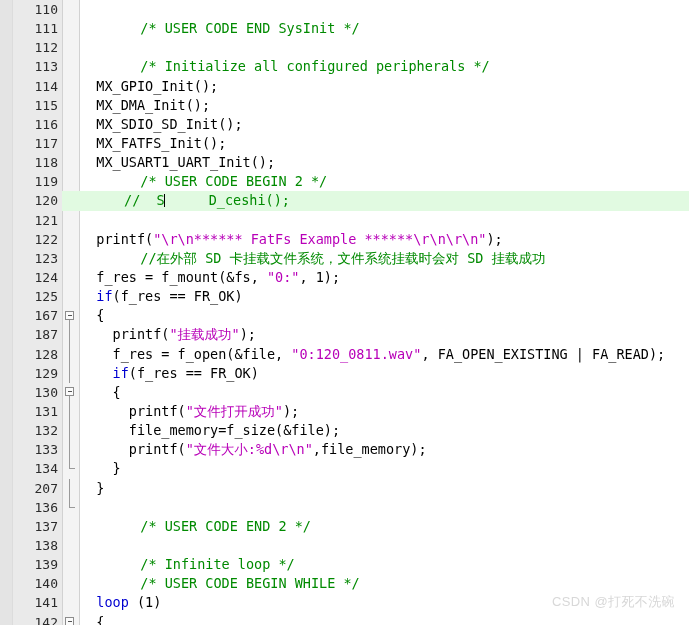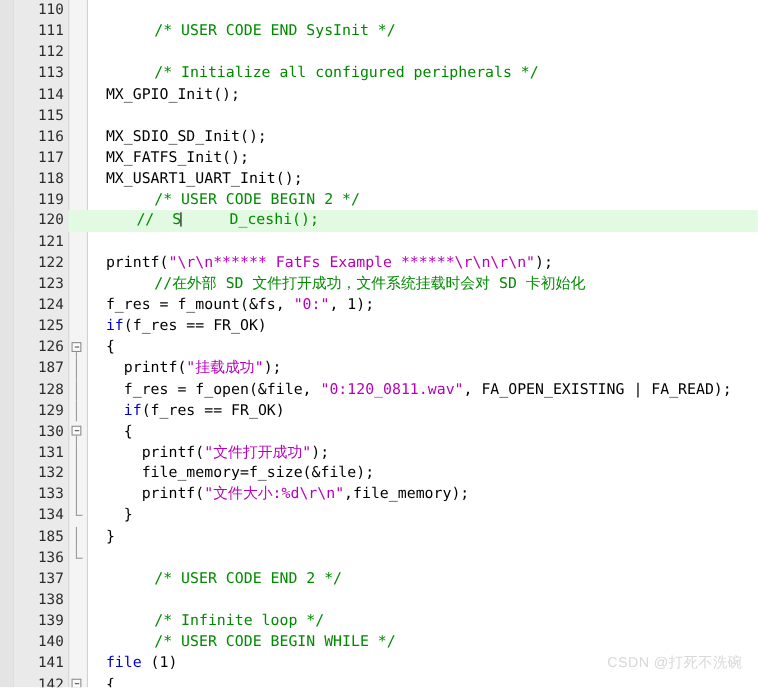--- a/index.html
+++ b/index.html
@@ -214,20 +214,21 @@
         <div class="code"><span class="cmt">  /* Initialize all configured peripherals */</span></div>
       </div>
       <div class="row">
         <div class="lineno">114</div>
         <div class="foldcol"></div>
         <div class="code"><span class="pln">  MX_GPIO_Init();</span></div>
       </div>
       <div class="row">
         <div class="lineno">115</div>
         <div class="foldcol"></div>
+        <div class="code"><span class="pln">  MX_DMA_Init();</span></div>
       </div>
       <div class="row">
         <div class="lineno">116</div>
         <div class="foldcol"></div>
         <div class="code"><span class="pln">  MX_SDIO_SD_Init();</span></div>
       </div>
       <div class="row">
         <div class="lineno">117</div>
         <div class="foldcol"></div>
         <div class="code"><span class="pln">  MX_FATFS_Init();</span></div>
@@ -255,34 +256,34 @@
         <div class="code"></div>
       </div>
       <div class="row">
         <div class="lineno">122</div>
         <div class="foldcol"></div>
         <div class="code"><span class="pln">  printf(</span><span class="str">"\r\n****** FatFs Example ******\r\n\r\n"</span><span class="pln">);</span></div>
       </div>
       <div class="row">
         <div class="lineno">123</div>
         <div class="foldcol"></div>
-        <div class="code"><span class="cmt">  //在外部 SD 文件打开成功，文件系统挂载时会对 SD 卡初始化</span></div>
+        <div class="code"><span class="cmt">  //在外部 SD 卡挂载文件系统，文件系统挂载时会对 SD 挂载成功</span></div>
       </div>
       <div class="row">
         <div class="lineno">124</div>
         <div class="foldcol"></div>
         <div class="code"><span class="pln">  f_res = f_mount(&amp;fs, </span><span class="str">"0:"</span><span class="pln">, 1);</span></div>
       </div>
       <div class="row">
         <div class="lineno">125</div>
         <div class="foldcol"></div>
         <div class="code"><span class="kw">  if</span><span class="pln">(f_res == FR_OK)</span></div>
       </div>
       <div class="row">
-        <div class="lineno">126</div>
+        <div class="lineno">167</div>
         <div class="foldcol">
           <div class="foldline half-top" style="top: 13px; height: 6px;"></div>
           <div class="foldbox"></div>
         </div>
         <div class="code"><span class="pln">  {</span></div>
       </div>
       <div class="row">
         <div class="lineno">187</div>
         <div class="foldcol">
           <div class="foldline"></div>
@@ -333,21 +334,21 @@
         <div class="code"><span class="pln">      printf(</span><span class="str">"文件大小:%d\r\n"</span><span class="pln">,file_memory);</span></div>
       </div>
       <div class="row">
         <div class="lineno">134</div>
         <div class="foldcol">
           <div class="foldend"></div>
         </div>
         <div class="code"><span class="pln">    }</span></div>
       </div>
       <div class="row">
-        <div class="lineno">185</div>
+        <div class="lineno">207</div>
         <div class="foldcol">
           <div class="foldline"></div>
         </div>
         <div class="code"><span class="pln">  }</span></div>
       </div>
       <div class="row">
         <div class="lineno">136</div>
         <div class="foldcol">
           <div class="foldend"></div>
         </div>
@@ -369,21 +370,21 @@
         <div class="code"><span class="cmt">  /* Infinite loop */</span></div>
       </div>
       <div class="row">
         <div class="lineno">140</div>
         <div class="foldcol"></div>
         <div class="code"><span class="cmt">  /* USER CODE BEGIN WHILE */</span></div>
       </div>
       <div class="row">
         <div class="lineno">141</div>
         <div class="foldcol"></div>
-        <div class="code"><span class="kw">  file</span><span class="pln"> (1)</span></div>
+        <div class="code"><span class="kw">  loop</span><span class="pln"> (1)</span></div>
       </div>
       <div class="row">
         <div class="lineno">142</div>
         <div class="foldcol">
           <div class="foldbox"></div>
         </div>
         <div class="code"><span class="pln">  {</span></div>
       </div>
     </div>
 

